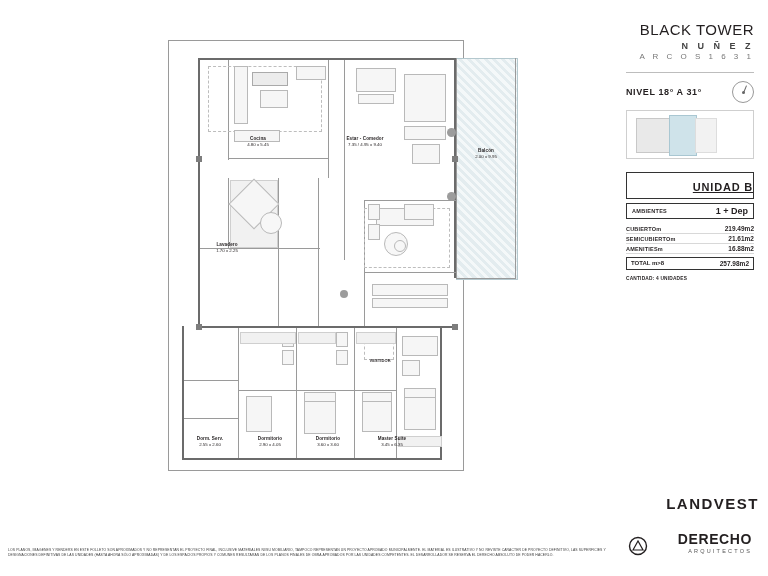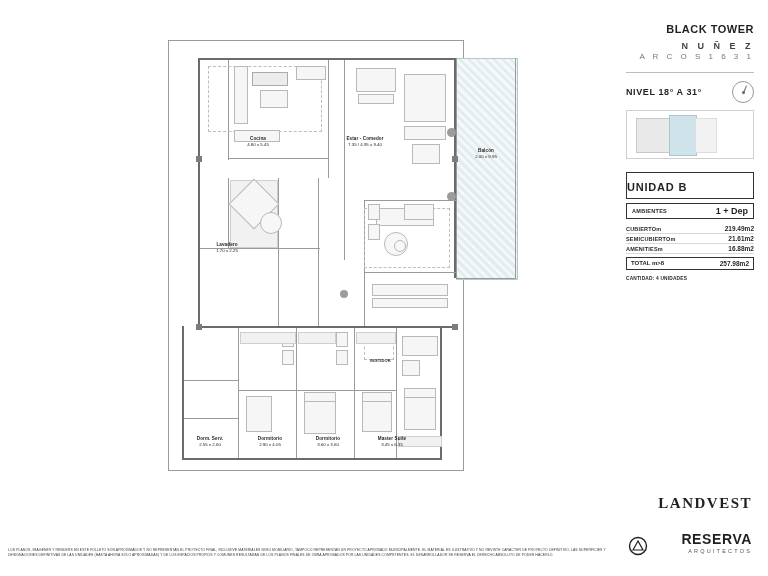--- a/index.html
+++ b/index.html
@@ -9,55 +9,55 @@
     font-family:"Liberation Sans", sans-serif;
     color:#231f20;
     overflow:hidden;
     position:relative;
   }
   .sheet{position:absolute;inset:0;}
 
   
   .panel{position:absolute;right:14px;top:22px;width:128px;}
   .brand{text-align:right;}
-  .brand .b1{font-size:11px;font-weight:bold;letter-spacing:.5px;line-height:15px;}
+  .brand .b1{font-size:15px;font-weight:normal;letter-spacing:.5px;line-height:15px;}
   .brand .b2{font-size:9px;font-weight:bold;letter-spacing:3.5px;line-height:12px;margin-top:3px;color:#444;}
   .brand .b3{font-size:8px;letter-spacing:3px;line-height:10px;color:#777;}
 
   .divider{height:1px;background:#bdbdbd;margin:10px 0 8px 0;}
 
   .nivel-row{display:flex;align-items:center;justify-content:space-between;}
   .nivel{font-size:9px;font-weight:bold;letter-spacing:.6px;}
   .compass{width:20px;height:20px;border:1px solid #999;border-radius:50%;position:relative;}
   .compass:after{content:"";position:absolute;left:50%;top:3px;width:1px;height:8px;background:#666;transform:rotate(22deg);transform-origin:bottom center;}
   .compass:before{content:"";position:absolute;left:50%;top:9px;width:3px;height:3px;background:#666;border-radius:50%;margin-left:-1.5px;}
 
   .keyplan{margin-top:7px;border:1px solid #cfcfcf;height:47px;position:relative;background:#fff;}
   .kp-unit{position:absolute;left:9px;top:7px;width:33px;height:33px;background:#e9e9e9;border:1px solid #c8c8c8;}
   .kp-hi{position:absolute;left:42px;top:4px;width:26px;height:39px;background:#cfe3ea;border:1px solid #a9c7d2;}
   .kp-r{position:absolute;left:68px;top:7px;width:20px;height:33px;background:#f2f2f2;border:1px solid #ddd;}
 
-  .unidad{margin-top:13px;border:1px solid #333;text-align:left;padding:4px 0 3px 0;}
+  .unidad{margin-top:13px;border:1px solid #333;text-align:right;padding:4px 0 3px 0;text-decoration:underline;}
   .unidad span{font-size:11px;font-weight:bold;letter-spacing:.8px;}
 
   .amb{margin-top:4px;border:1px solid #333;display:flex;align-items:center;justify-content:space-between;padding:2px 5px;}
   .amb .k{font-size:5.5px;font-weight:bold;letter-spacing:.3px;}
   .amb .v{font-size:9px;font-weight:bold;}
 
   .areas{margin-top:5px;}
   .arow{display:flex;justify-content:space-between;align-items:baseline;border-bottom:1px solid #d8d8d8;padding:1px 0;}
   .arow .k{font-size:5.5px;font-weight:bold;letter-spacing:.2px;}
   .arow .v{font-size:6.5px;font-weight:bold;}
   .total{margin-top:3px;border:1px solid #333;display:flex;justify-content:space-between;padding:2px 4px;}
   .total .k{font-size:6px;font-weight:bold;}
   .total .v{font-size:6.5px;font-weight:bold;}
   .cantidad{margin-top:6px;font-size:4.8px;font-weight:bold;letter-spacing:.2px;}
 
   
-  .logo1{position:absolute;right:16px;bottom:64px;text-align:left;font-family:Liberation Serif, serif;}
+  .logo1{position:absolute;right:9px;bottom:64px;text-align:left;}
   .logo1 .t{font-size:15px;font-weight:bold;letter-spacing:1.5px;}
   .logo2{position:absolute;right:16px;bottom:22px;text-align:right;}
   .logo2 .t{font-size:14px;font-weight:bold;letter-spacing:.6px;}
   .logo2 .s{font-size:5.5px;letter-spacing:2.2px;color:#555;margin-top:1px;}
   .logo2-mark{position:absolute;right:120px;bottom:20px;width:20px;height:20px;}
 
   
   .legal{position:absolute;left:8px;bottom:18px;width:600px;font-size:3.4px;line-height:5px;color:#3a3a3a;letter-spacing:.1px;}
 
   
@@ -284,18 +284,18 @@
   <div class="logo1">
     <div class="t">LANDVEST</div>
   </div>
 
   <svg class="logo2-mark" viewBox="0 0 20 20">
     <circle cx="10" cy="10" r="8.5" fill="none" stroke="#231f20" stroke-width="1.4"></circle>
     <path d="M5 14 L10 5 L15 14 Z" fill="none" stroke="#231f20" stroke-width="1.2"></path>
   </svg>
 
   <div class="logo2">
-    <div class="t">RESERVA</div>
+    <div class="t">DERECHO</div>
     <div class="s">ARQUITECTOS</div>
   </div>
 
   <div class="legal">LOS PLANOS, IMÁGENES Y RENDERS EN ESTE FOLLETO SON APROXIMADOS Y NO REPRESENTAN EL PROYECTO FINAL, INCLUSIVE MATERIALES NI/SU MOBILIARIO, TAMPOCO REPRESENTAN UN PROYECTO APROBADO MUNICIPALMENTE. EL MATERIAL ES ILUSTRATIVO Y NO REVISTE CARÁCTER DE PROYECTO DEFINITIVO, LAS SUPERFICIES Y DESIGNACIONES DEFINITIVAS DE LAS UNIDADES (HASTA AHORA SÓLO APROXIMADAS) Y DE LOS ESPACIOS PROPIOS Y COMUNES RESULTARÁN DE LOS PLANOS FINALES DE OBRA APROBADOS POR LAS UNIDADES COMPETENTES. EL DESARROLLADOR SE RESERVA EL DERECHO ABSOLUTO DE PODER HACERLO.</div>
 </div>
 
 </body></html>

